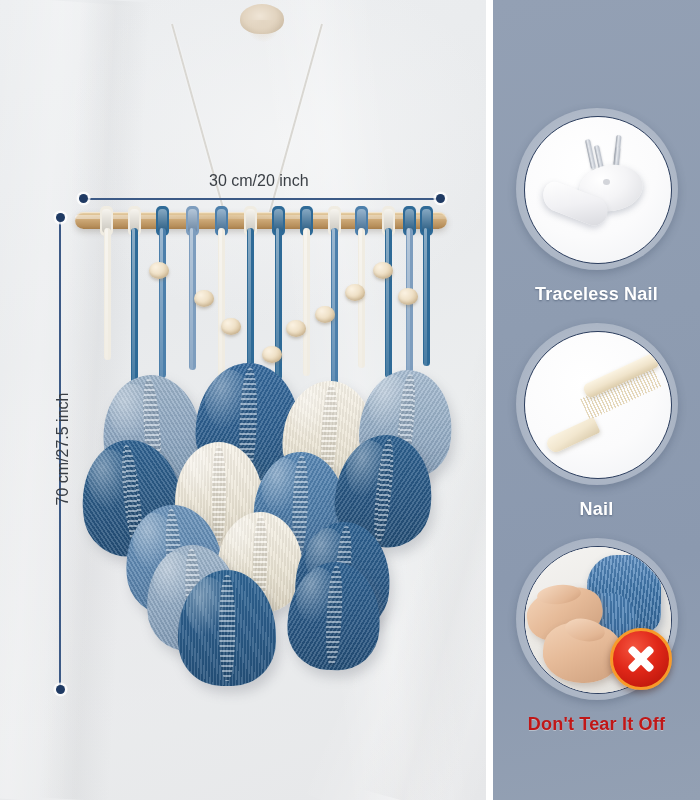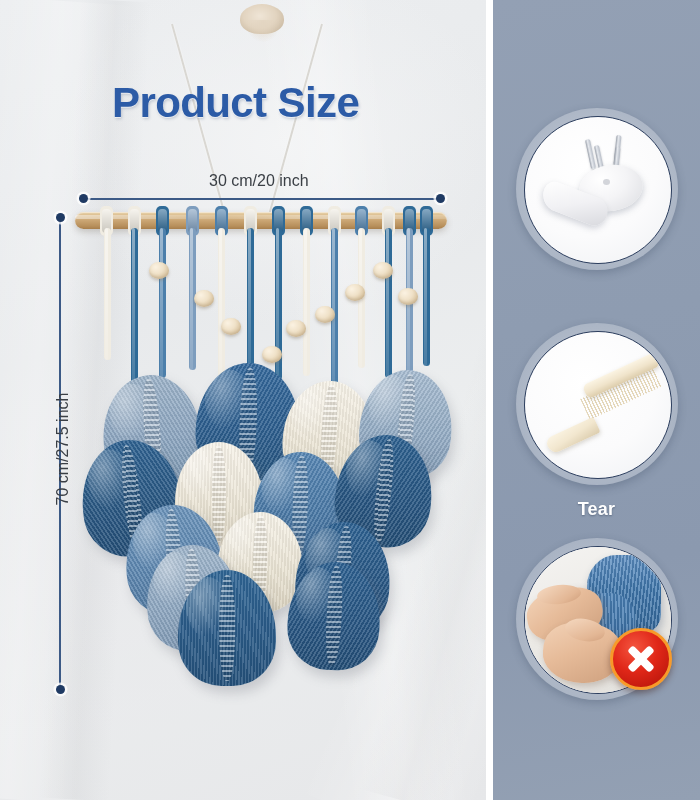--- a/index.html
+++ b/index.html
@@ -402,21 +402,20 @@
       </div>
       <div class="leaf" style="left:288px;top:562px;width:92px;height:108px;transform:rotate(3deg);">
         <div class="blade" style="background:linear-gradient(180deg,#2d6090 0%,#285683 55%,#234d75 100%);">
           <div class="fibers tr"></div>
           <div class="spine"></div>
           <div class="sheen"></div>
         </div>
       </div>
     </div>
 
-    <div class="title">Product Size</div>
 
     <div class="dim-w-label">30 cm/20 inch</div>
     <div class="dim-w-line"></div>
     <div class="dot dot-wl"></div>
     <div class="dot dot-wr"></div>
 
     <div class="dim-h-line"></div>
     <div class="dot dot-ht"></div>
     <div class="dot dot-hb"></div>
     <div class="dim-h-label">70 cm/27.5 inch</div>
@@ -434,48 +433,50 @@
             <span class="pin pin1"></span>
             <span class="pin pin2"></span>
             <span class="pin pin3"></span>
             <span class="pin pin4"></span>
             <span class="nail-body"></span>
             <span class="nail-hole"></span>
             <span class="nail-tail"></span>
           </span>
         </div>
       </div>
+      <div class="cap">Traceless Nail</div>
     </div>
 
     <div class="card" style="top:323px;">
       <div class="circle-wrap">
         <div class="circle-outer"></div>
         <div class="circle-inner">
           <span>
             <span class="comb-teeth"></span>
             <span class="comb-spine"></span>
             <span class="comb-handle"></span>
           </span>
         </div>
       </div>
-      <div class="cap">Tear</div>
+      <div class="cap">Nail</div>
     </div>
 
     <div class="card" style="top:538px;">
       <div class="circle-wrap">
         <div class="circle-outer"></div>
         <div class="circle-inner">
           <span>
             <span class="photo-bg"></span>
             <span class="tassel"></span>
             <span class="tassel2"></span>
             <span class="hand hand-l"></span>
             <span class="finger f1"></span>
             <span class="hand hand-b"></span>
             <span class="finger f2"></span>
           </span>
         </div>
         <div class="x-badge"></div>
       </div>
+      <div class="cap warn">Don't Tear It Off</div>
     </div>
 
   </div>
 </div>
 
 </body></html>

